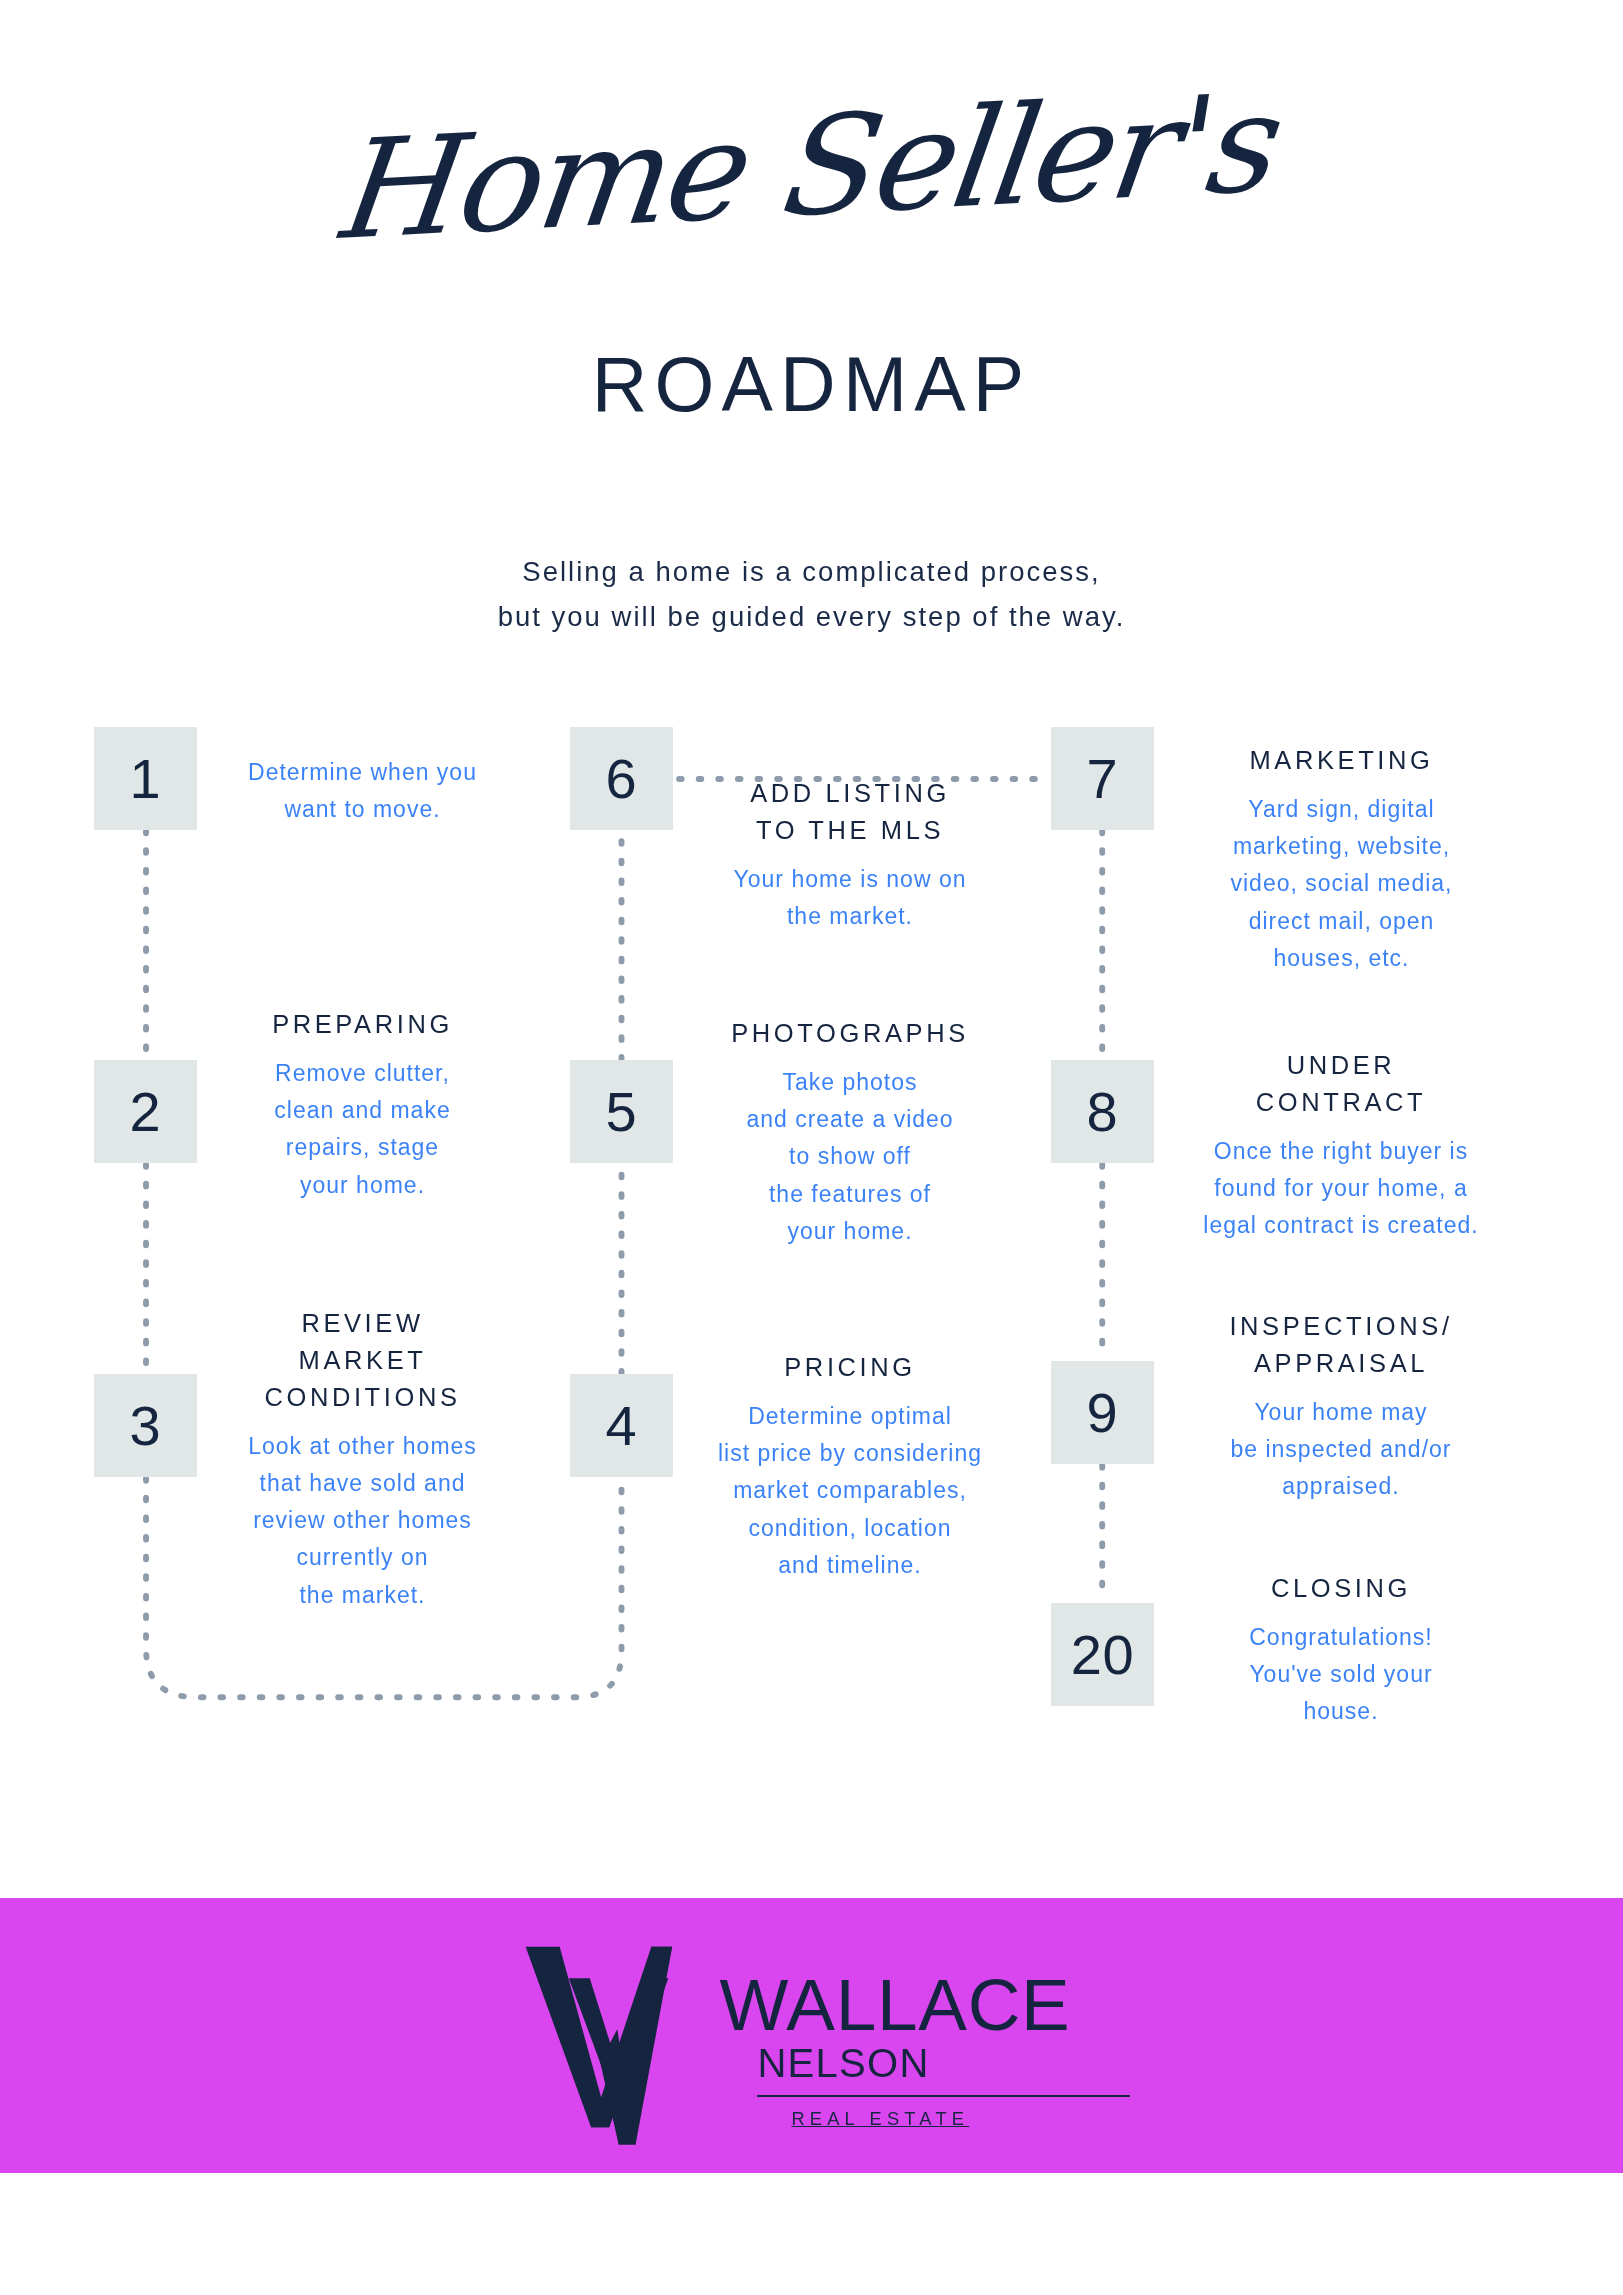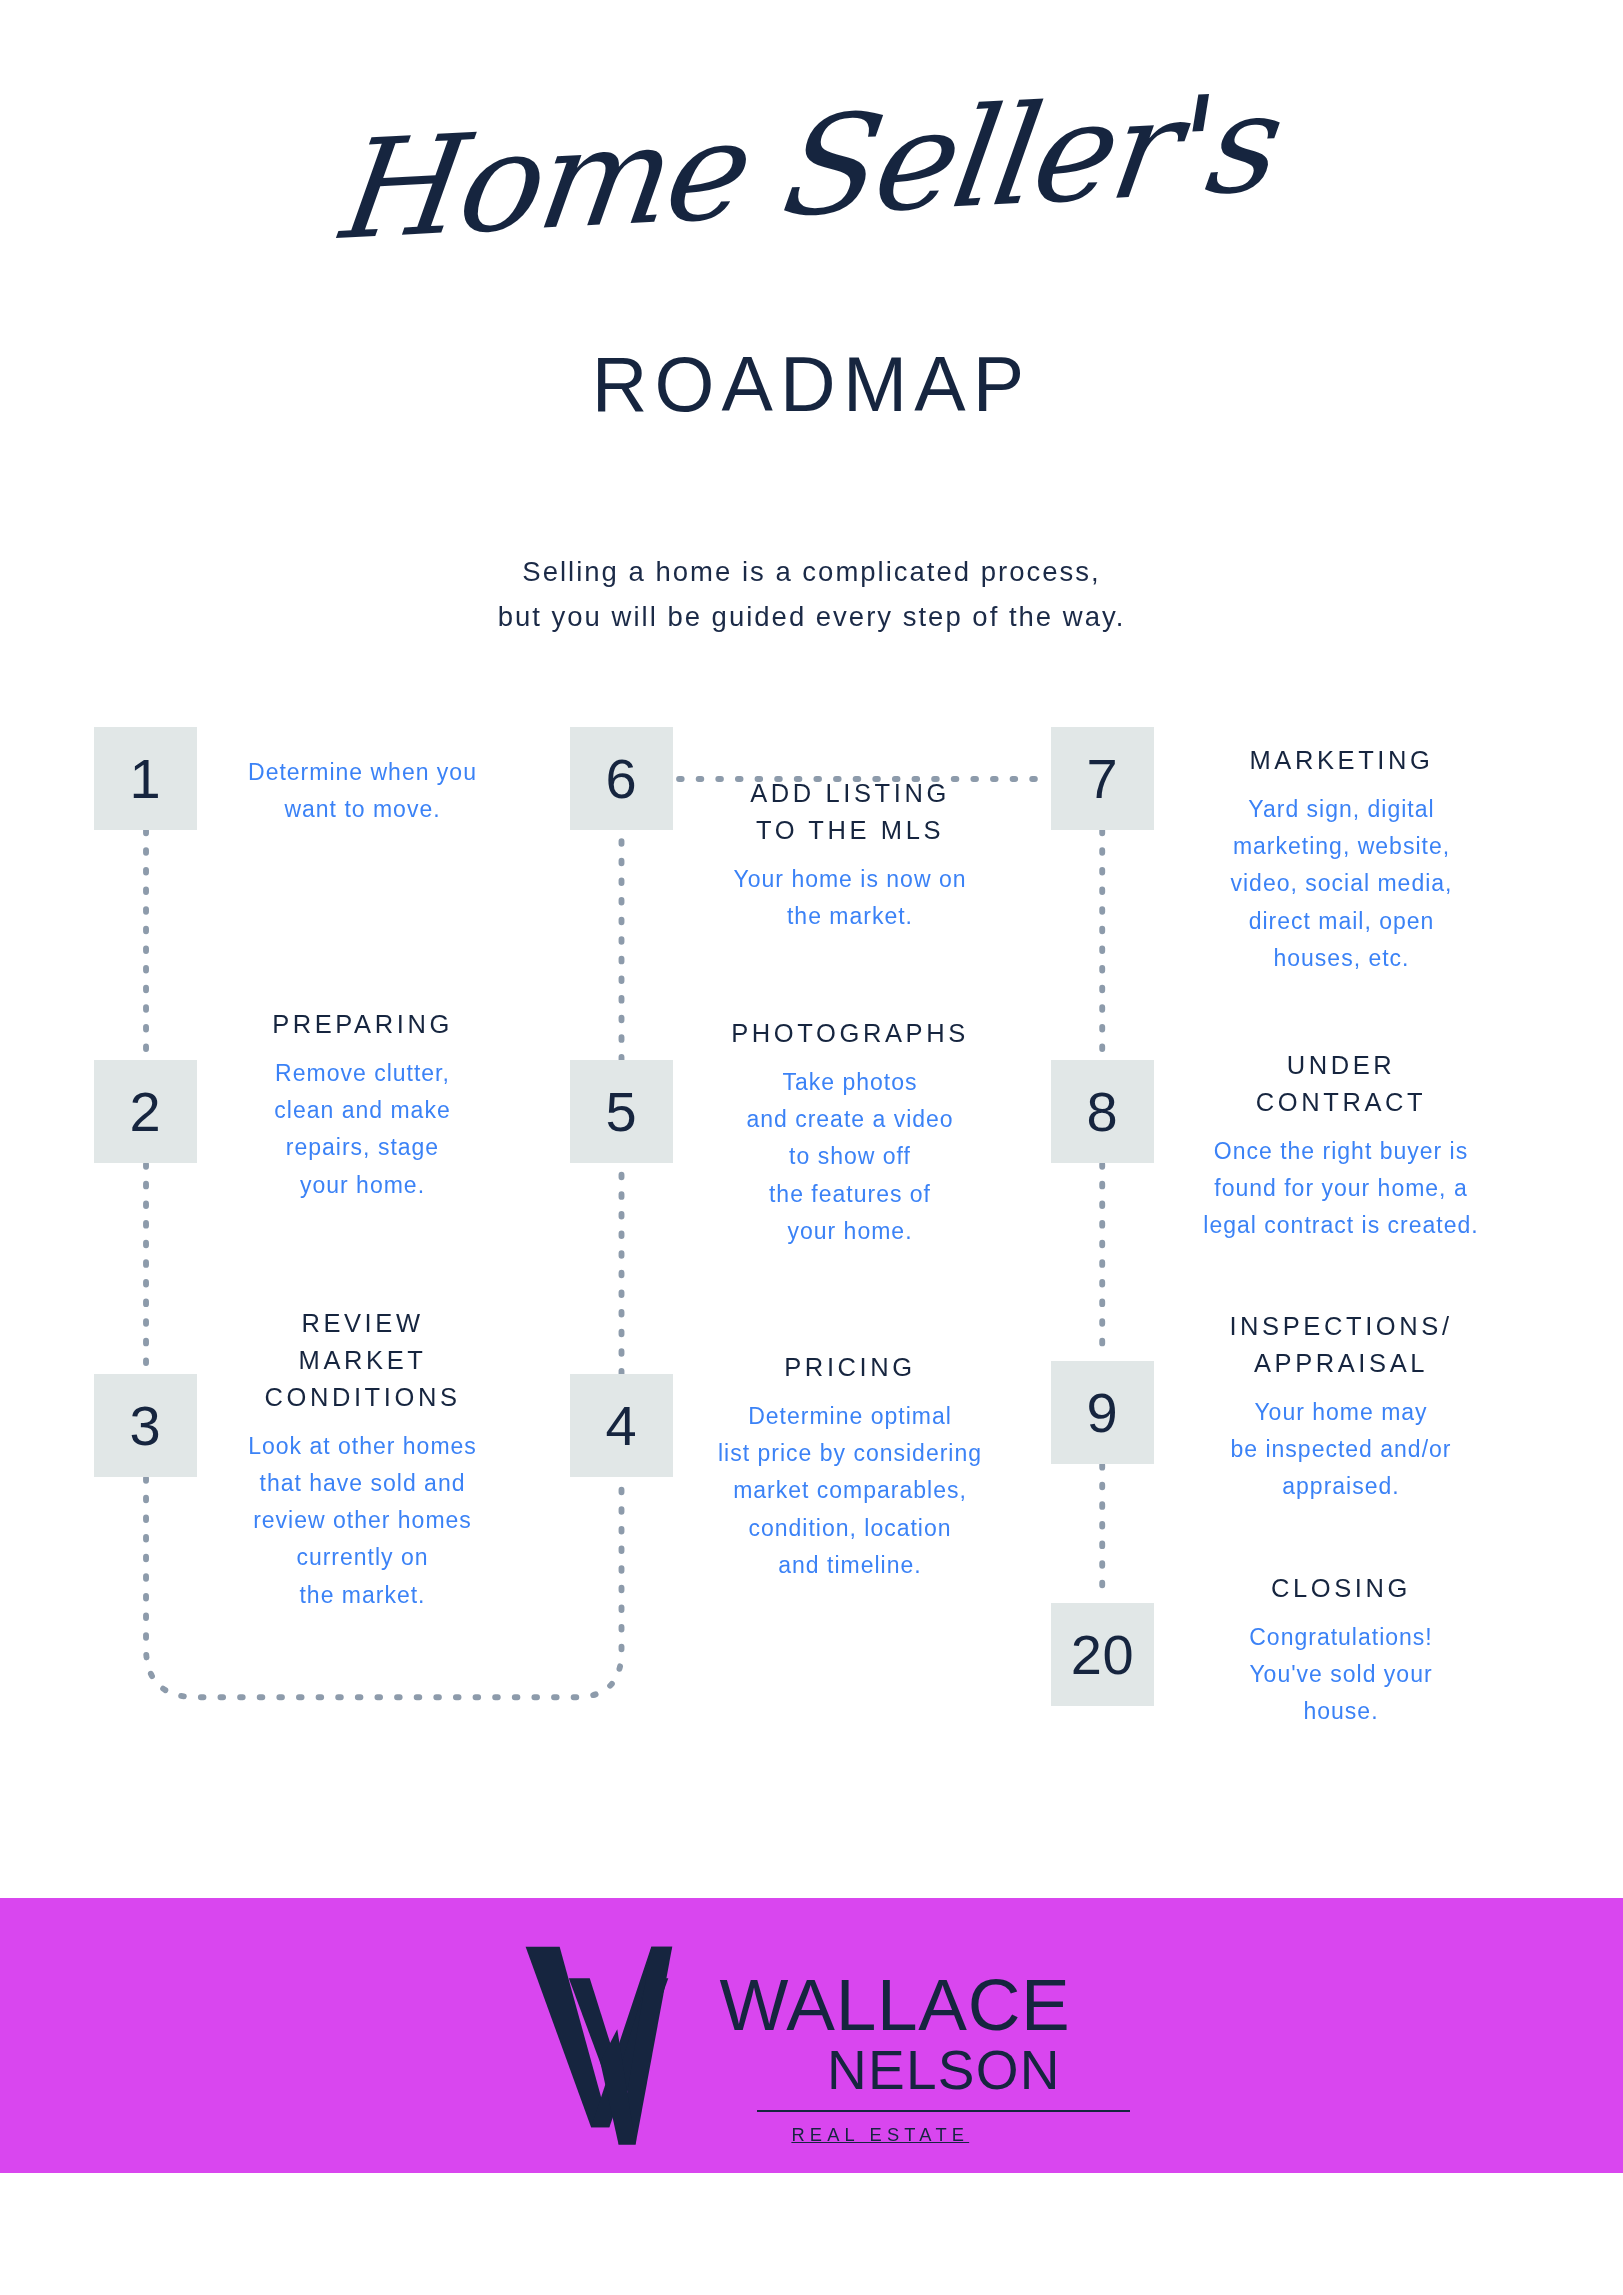--- a/index.html
+++ b/index.html
@@ -99,22 +99,22 @@
   }
   .logo-mark{width:216px;height:216px;flex:none;margin-top:6.5px;}
   .logo-words{margin-left:-19.6px;padding-top:47px;}
   .logo-top{
     font-family:"Liberation Sans", sans-serif;
     font-size:73px;font-weight:300;letter-spacing:0.7px;
     line-height:0.92;color:#16253f;
   }
   .logo-second{
     font-family:"Liberation Sans", sans-serif;
-    font-size:55px;font-weight:300;letter-spacing:1.3px;
-    line-height:1.05;color:#16253f;text-align:center;
+    font-size:40px;font-weight:300;letter-spacing:1.3px;
+    line-height:1.05;color:#16253f;text-align:left;
     margin-left:38px;margin-top:3.9px;
   }
   .logo-rule{
     height:2px;background:#16253f;width:373px;margin:10.5px 0 0 38px;
   }
   .logo-sub{
     font-family:"Liberation Sans", sans-serif;
     font-size:18.3px;font-weight:400;letter-spacing:5.2px;
     color:#16253f;margin:11.8px 0 0 72px;text-decoration:underline;
   }

